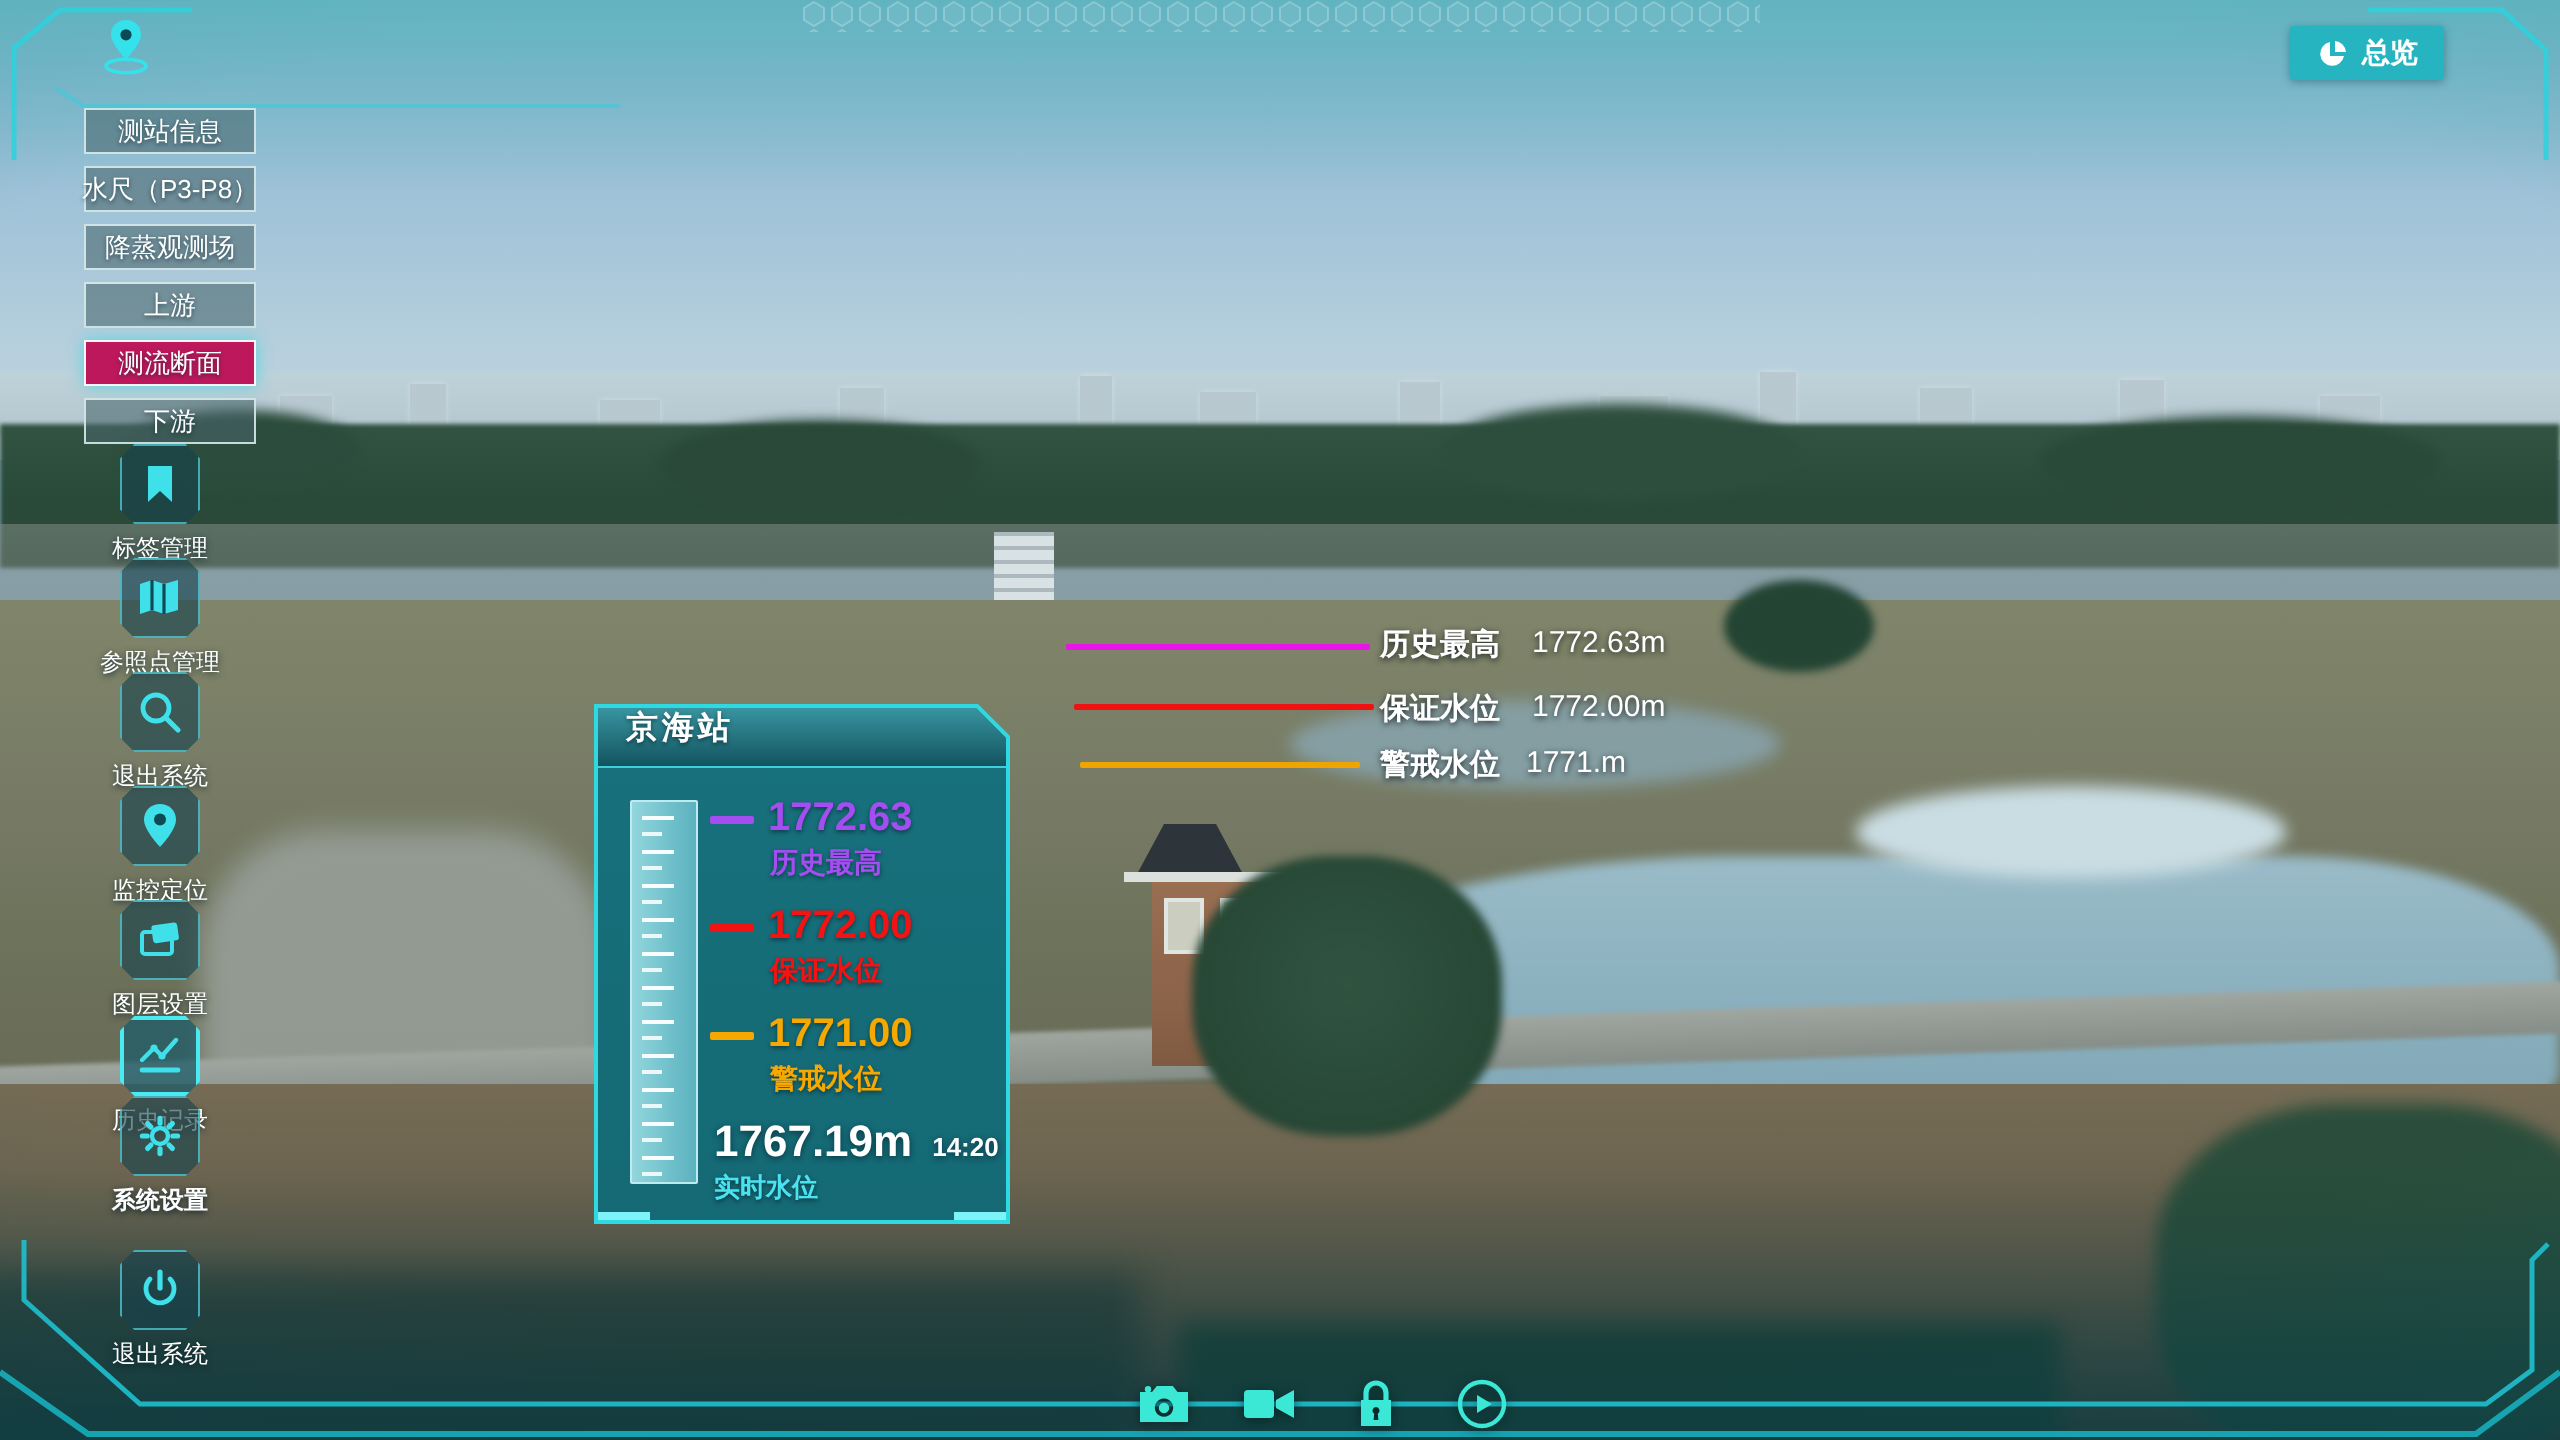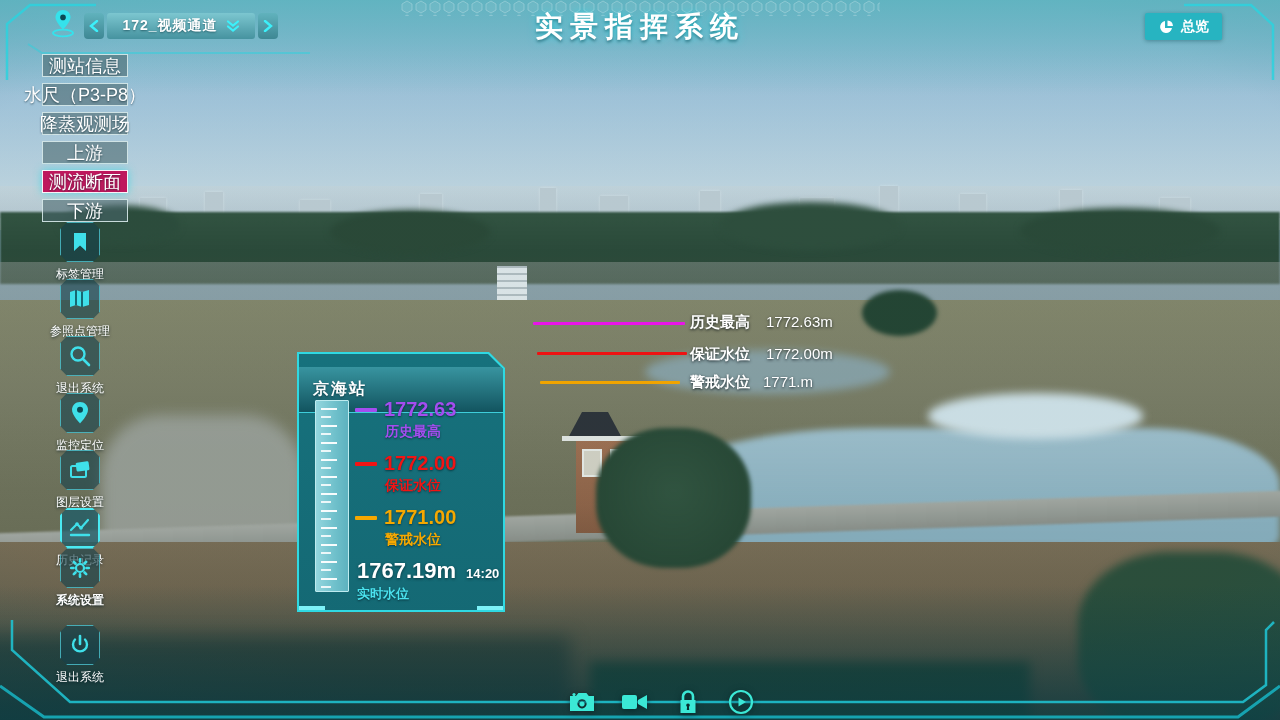--- a/index.html
+++ b/index.html
@@ -82,21 +82,21 @@
                text-shadow:0 0 10px rgba(40,220,235,.75), 0 2px 3px rgba(0,50,60,.55); }
   .overview-btn { position:absolute; right:58px; top:13px; height:27px; padding:0 13px;
                   display:flex; align-items:center; gap:7px; background:#27b4c1; border-radius:2px;
                   color:#fff; font-size:14px; font-weight:bold; cursor:pointer;
                   box-shadow:0 1px 4px rgba(0,60,70,.4);text-align:center; }
 
   
   .menu { position:absolute; left:42px; top:54px; width:86px; display:flex; flex-direction:column; gap:6px; }
   .menu-btn { height:23px; display:flex; align-items:center; justify-content:center;
               background:rgba(72,102,106,.58); border:1px solid rgba(225,242,242,.85);
-              color:#fff; font-size:18px; cursor:pointer; text-shadow:0 1px 2px rgba(0,30,40,.6);
+              color:#fff; font-size:13px; cursor:pointer; text-shadow:0 1px 2px rgba(0,30,40,.6);
               white-space:nowrap; }
   .menu-btn.active { background:#be185d; border-color:rgba(255,255,255,.95);
                      box-shadow:0 0 8px rgba(62,214,226,.8); }
 
   
   .tools { position:absolute; left:38px; top:222px; width:84px; }
   .tool { position:absolute; left:0; width:84px; display:flex; flex-direction:column; align-items:center; }
   .tool-icon { width:40px; height:40px; display:flex; align-items:center; justify-content:center;
                background:rgba(22,66,76,.62); border:1px solid rgba(82,205,218,.75);
                clip-path:polygon(18% 0,82% 0,100% 18%,100% 82%,82% 100%,18% 100%,0 82%,0 18%);
@@ -106,23 +106,23 @@
   .tool-label { margin-top:4px; color:#fff; font-size:12px; white-space:nowrap;
                 text-shadow:0 1px 3px rgba(0,25,32,.85); }
 
   
   .panel { position:absolute; left:297px; top:352px; width:208px; height:260px;
            background:#2fd9e2; clip-path:polygon(0 0,calc(100% - 16px) 0,100% 16px,100% 100%,0 100%);
            filter:drop-shadow(0 0 6px rgba(40,210,225,.55)); }
   .panel-inner { position:absolute; inset:2px;
                  clip-path:polygon(0 0,calc(100% - 15px) 0,100% 15px,100% 100%,0 100%);
                  background:linear-gradient(180deg,rgba(16,84,96,.78) 0%,rgba(10,62,74,.72) 100%); }
-  .panel-header { position:absolute; left:0; top:13px; width:100%; height:46px;
+  .panel-header { position:absolute; left:0; top:0; width:100%; height:30px;
                   background:linear-gradient(180deg,rgba(58,150,162,.95),rgba(18,82,94,.95));
-                  border-bottom:1px solid rgba(64,220,232,.8); display:flex; align-items:center; }
+                  border-bottom:1px solid rgba(64,220,232,.8); display:flex; }
   .panel-title { padding-left:14px; color:#fff; font-size:16px; font-weight:bold; letter-spacing:2px;
                  text-shadow:0 1px 2px rgba(0,30,40,.6); }
   .ruler { position:absolute; left:16px; top:46px; width:34px; height:192px;
            background:linear-gradient(90deg,#93d6de 0%,#6fc0cb 60%,#5db2bf 100%);
            border:1px solid #bdebef; border-radius:1px;
            background-image:
              repeating-linear-gradient(180deg,rgba(255,255,255,.95) 0 2px,transparent 2px 17px),
              repeating-linear-gradient(180deg,transparent 0 8px,rgba(255,255,255,.85) 8px 10px,transparent 10px 17px),
              linear-gradient(90deg,#93d6de 0%,#6fc0cb 60%,#5db2bf 100%);
            background-size:16px 180px,10px 180px,100% 100%;
@@ -218,41 +218,21 @@
     </defs>
     <rect width="480" height="16" fill="url(#hx)"></rect>
   </svg>
 
   <svg class="pin-icon" width="34" height="34" viewBox="0 0 34 34">
     <path d="M17 4 c-4.4 0 -7.5 3.2 -7.5 7.2 c0 5 7.5 12.3 7.5 12.3 s7.5 -7.3 7.5 -12.3 c0 -4 -3.1 -7.2 -7.5 -7.2 z" fill="#35e2ec"></path>
     <circle cx="17" cy="11.4" r="2.8" fill="#0b4a54"></circle>
     <ellipse cx="17" cy="27" rx="10" ry="3.4" fill="none" stroke="#35e2ec" stroke-width="1.8"></ellipse>
   </svg>
 
-  <div class="chan">
-    <div class="chan-arrow">
-      <svg width="10" height="12" viewBox="0 0 10 12">
-          <path d="M8 1 L2 6 L8 11" fill="none" stroke="#3cf0fa" stroke-width="2.4" stroke-linecap="round"></path>
-        </svg>
-    </div>
-    <div class="chan-bar">
-      <span>172_视频通道</span>
-      <svg width="14" height="14" viewBox="0 0 14 14">
-        <path d="M2 2.5 L7 6.5 L12 2.5" fill="none" stroke="#3cf0fa" stroke-width="2.2" stroke-linecap="round"></path>
-        <path d="M2 7.5 L7 11.5 L12 7.5" fill="none" stroke="#3cf0fa" stroke-width="2.2" stroke-linecap="round"></path>
-      </svg>
-    </div>
-    <div class="chan-arrow">
-      <svg width="10" height="12" viewBox="0 0 10 12">
-          <path d="M2 1 L8 6 L2 11" fill="none" stroke="#3cf0fa" stroke-width="2.4" stroke-linecap="round"></path>
-        </svg>
-    </div>
-  </div>
-
-  <div class="app-title">实景指挥系统</div>
+
 
   <div class="overview-btn">
     <svg width="16" height="16" viewBox="0 0 16 16">
       <path d="M7 2 A6 6 0 1 0 14 9 L7 9 Z" fill="#fff"></path>
       <path d="M9.5 1.5 A6 6 0 0 1 15 7 L9.5 7 Z" fill="#fff"></path>
     </svg>
     <span>总览</span>
   </div>
 </div>
 

